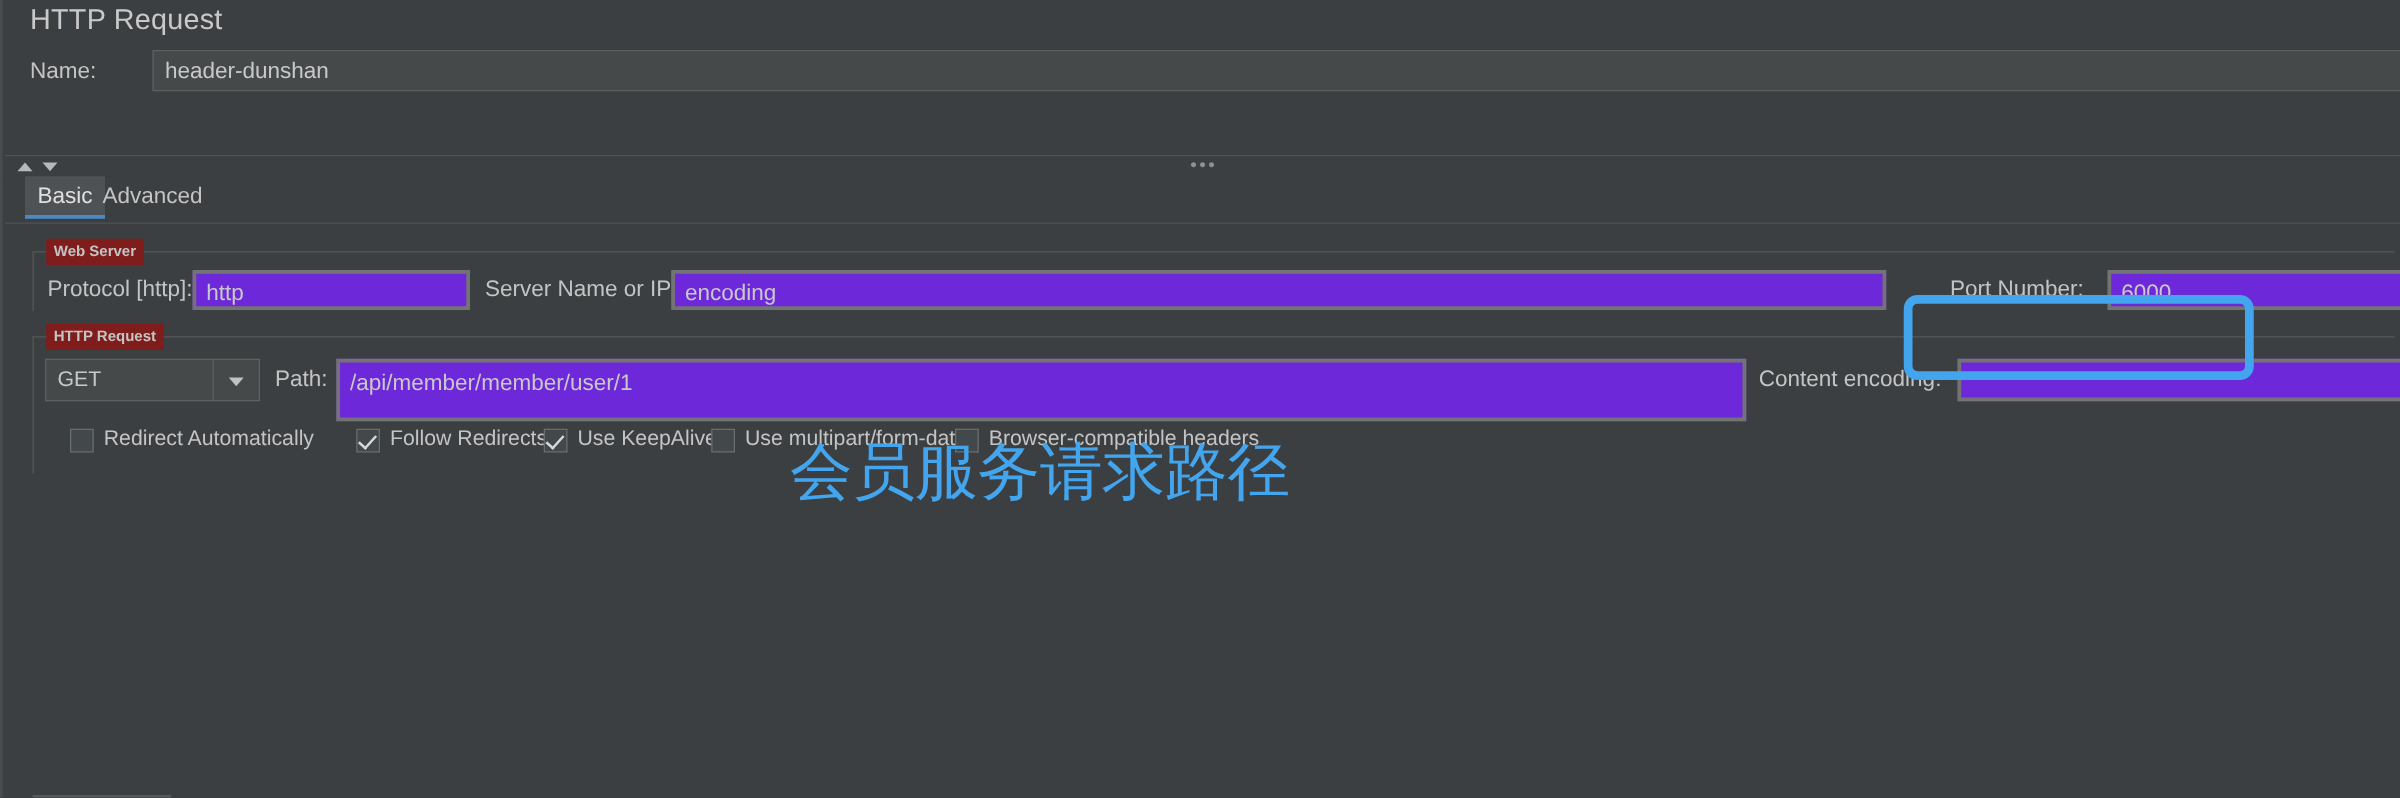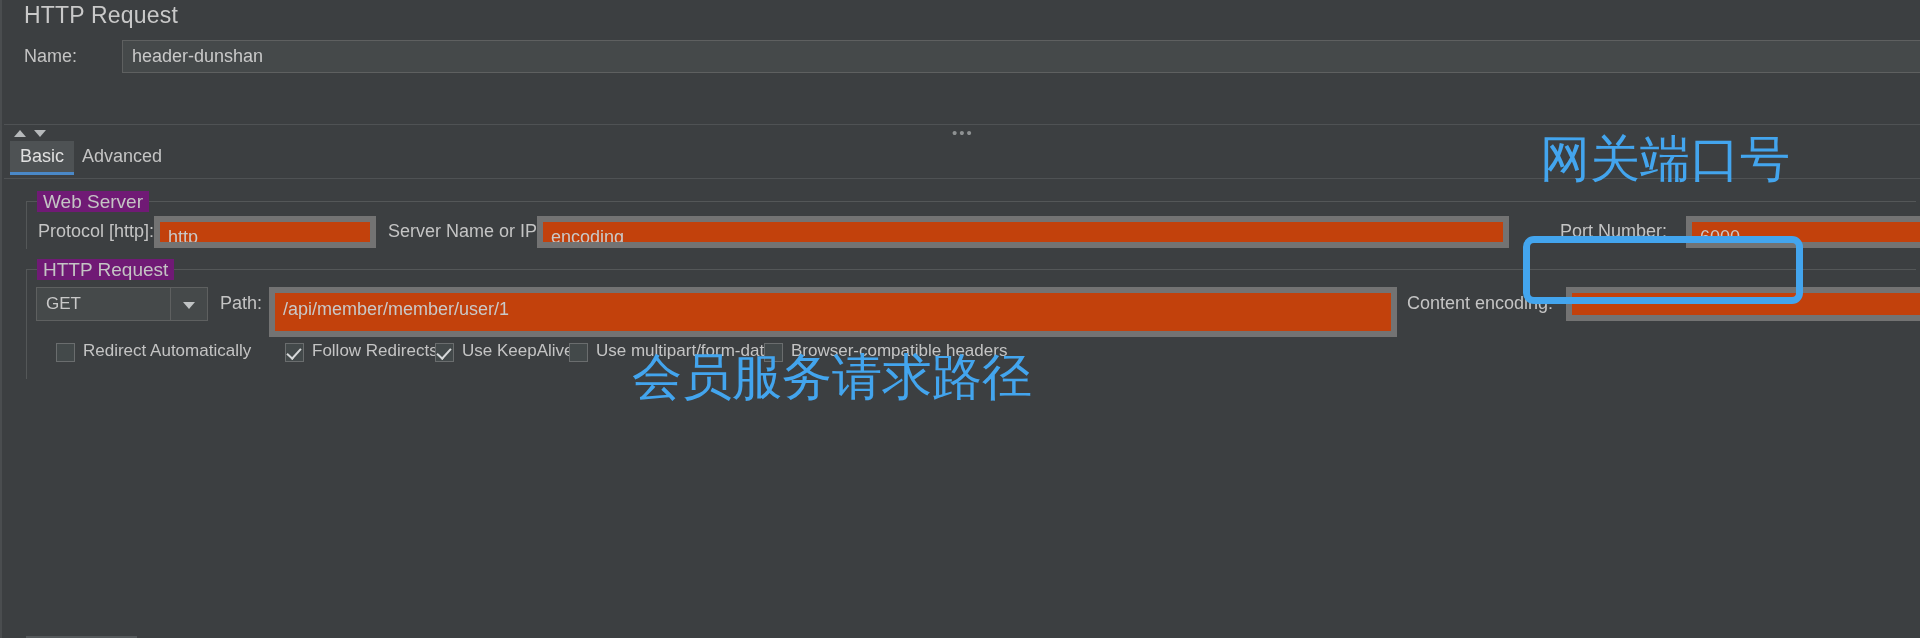--- a/index.html
+++ b/index.html
@@ -103,21 +103,21 @@
     line-height: 30px;
     padding: 0 10px;
     color: #c4c4c4;
     box-sizing: border-box;
   }
   .tab.sel {
     background: #4e5254;
     border-bottom: 3px solid #4a88c7;
     color: #e0e0e0;
   }
-  #tab-basic    { left: 6px; text-align: center; }
+  #tab-basic    { left: 16px; text-align: center; }
   #tab-advanced { left: 68px; }
 
   
   .content {
     position: absolute;
     left: 2px; top: 178px;
     width: 1918px; height: 460px;
     background: #3c3f41;
     border-top: 1px solid #4f5254;
   }
@@ -127,37 +127,38 @@
   .group > .g-line-top {
     position: absolute; left: 0; top: 10px; right: 0; height: 1px; background: #545758;
   }
   .group > .g-line-left {
     position: absolute; left: 0; top: 10px; width: 1px; bottom: 0; background: #545758;
   }
   .group > .g-title {
     position: absolute;
     left: 11px; top: 0;
     padding: 0 6px;
-    background: #701a75;
-    font-size: 19px;
+    background: #7f1d1d;
+    font-size: 12px;
     color: #c4c4c4;
     line-height: 21px;
+    font-weight: bold;
   }
 
   .lbl {
     position: absolute;
     font-size: 18px;
     color: #c4c4c4;
     white-space: nowrap;
   }
   .tf {
     position: absolute;
     height: 32px;
-    background: #c2410c;
-    border: 6px solid #737373;
+    background: #6d28d9;
+    border: 3px solid #737373;
     box-sizing: border-box;
     color: #c9c9c9;
     font-size: 18px;
     line-height: 30px;
     padding-left: 8px;
     white-space: nowrap;
     overflow: hidden;
   }
 
   
@@ -336,17 +337,16 @@
         <span class="ctext">Browser-compatible headers</span>
       </div>
     </div>
 
     <div class="subtabbar">
       <span class="subtab sel">Parameters</span><span class="subtab">Body Data</span><span class="subtab">Files Upload</span>
     </div>
 
   </div>
 
-  <div class="ann" id="ann-gateway">网关端口号</div>
   <div class="ann" id="ann-path">会员服务请求路径</div>
   <div id="hl-port"></div>
 
 </div>
 
 </body></html>

